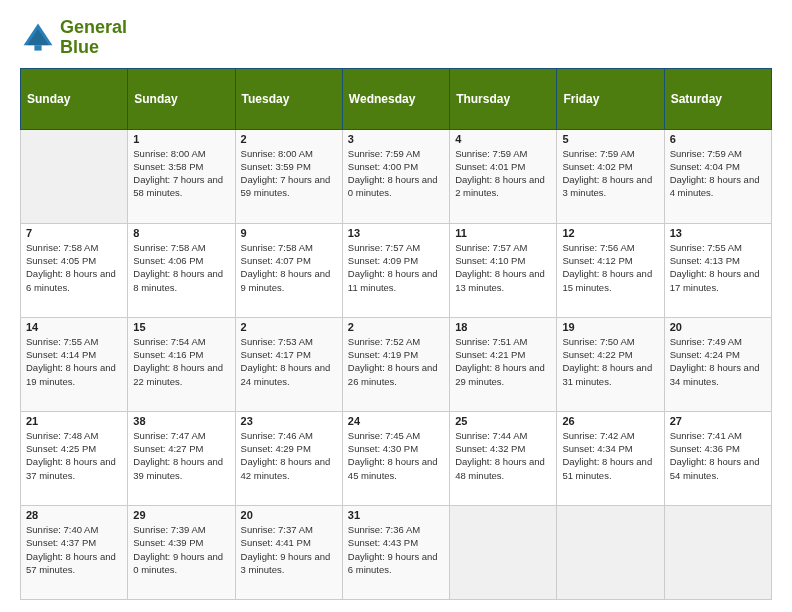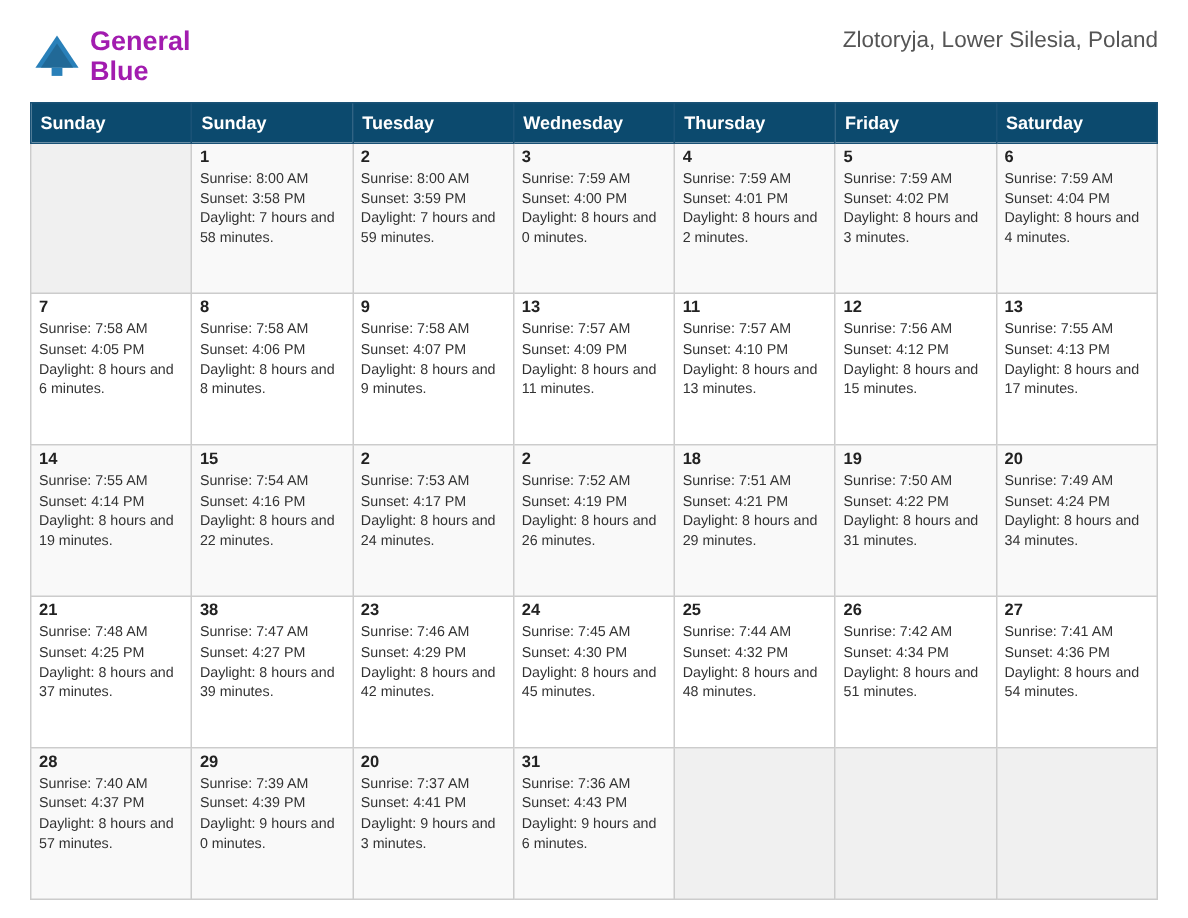--- a/index.html
+++ b/index.html
@@ -28,21 +28,21 @@
       align-items: center;
       gap: 4px;
     }
     .logo-text {
       font-size: 18px;
       font-weight: bold;
       color: #333;
       line-height: 1.1;
     }
     .logo-text span {
-      color: #a21caf;
+      color: #4d7c0f;
     }
     .logo-icon {
       width: 36px;
       height: 36px;
     }
     .title-area {
       text-align: right;
     }
     .month-title {
       font-size: 36px;
@@ -53,25 +53,25 @@
     .subtitle {
       font-size: 15px;
       color: #555;
     }
     .calendar-table {
       width: 100%;
       border-collapse: collapse;
       flex: 1;
     }
     .calendar-table th {
-      background: #0c4a6e;
+      background: #4d7c0f;
       color: #fff;
       font-size: 12px;
       font-weight: bold;
-      padding: 6px 6px;
+      padding: 23px 6px;
       text-align: left;
       border: 1px solid #1a5276;
     }
     .calendar-table td {
       border: 1px solid #ccc;
       vertical-align: top;
       padding: 3px 5px;
       width: calc(100% / 7);
       font-size: 10px;
       color: #333;
@@ -110,21 +110,20 @@
         <polygon points="20,4 36,28 4,28" fill="#2980b9"></polygon>
         <polygon points="20,10 32,28 8,28" fill="#1a5276" opacity="0.5"></polygon>
         <rect x="16" y="28" width="8" height="6" fill="#2980b9"></rect>
       </svg>
       <div class="logo-text">
         <div><span>General</span></div>
         <div><span>Blue</span></div>
       </div>
     </div>
     <div class="title-area">
-      <div class="subtitle">Zlotoryja, Lower Silesia, Poland</div>
     </div>
   </div>
 
   <table class="calendar-table">
     <thead>
       <tr>
         <th>Sunday</th>
         <th>Sunday</th>
         <th>Tuesday</th>
         <th>Wednesday</th>

